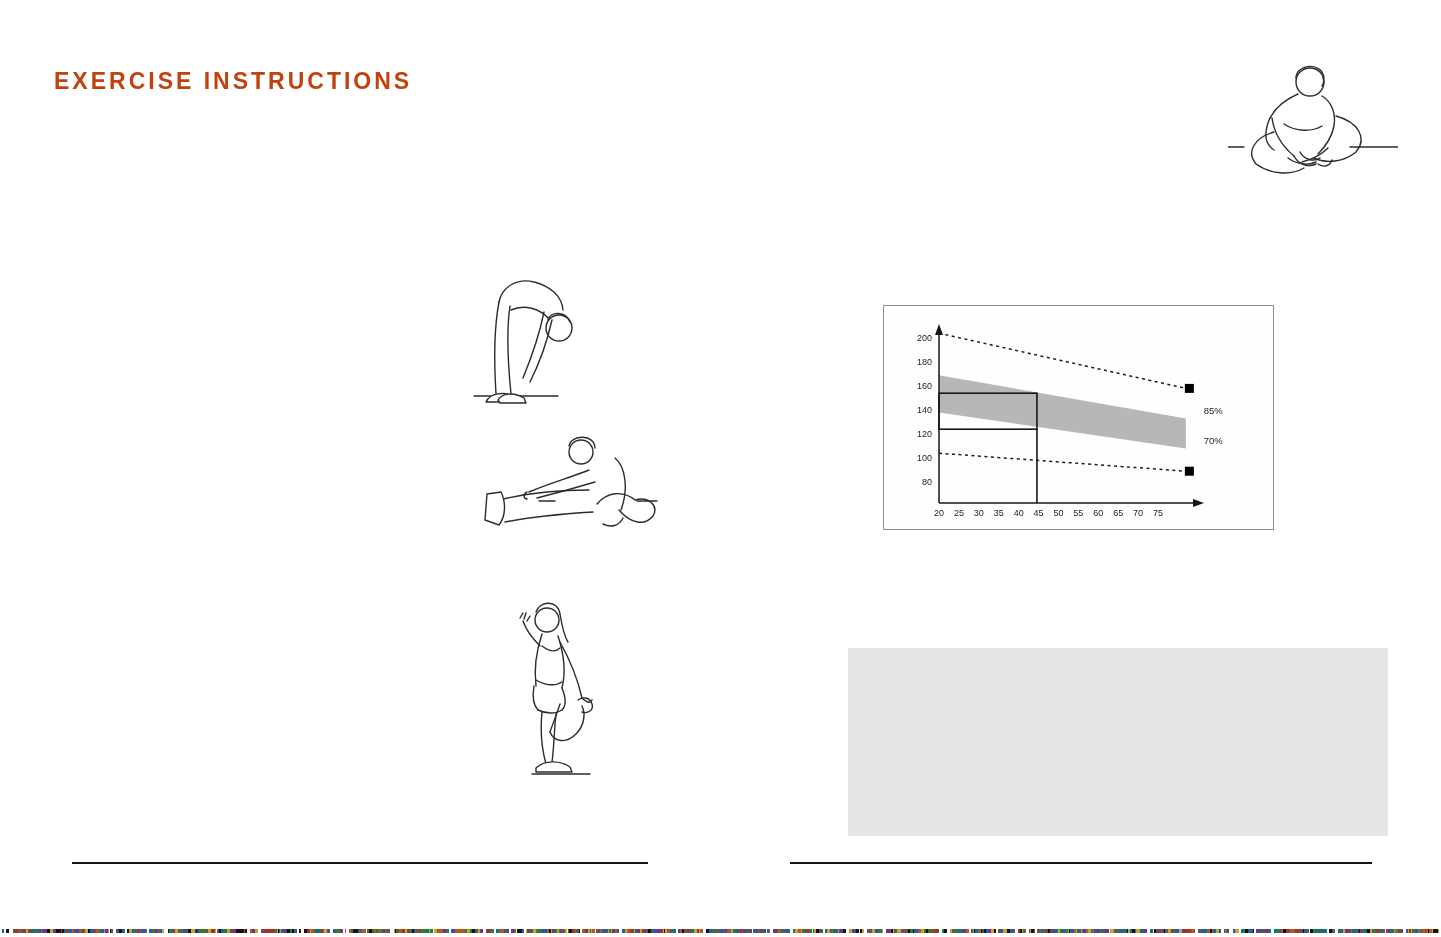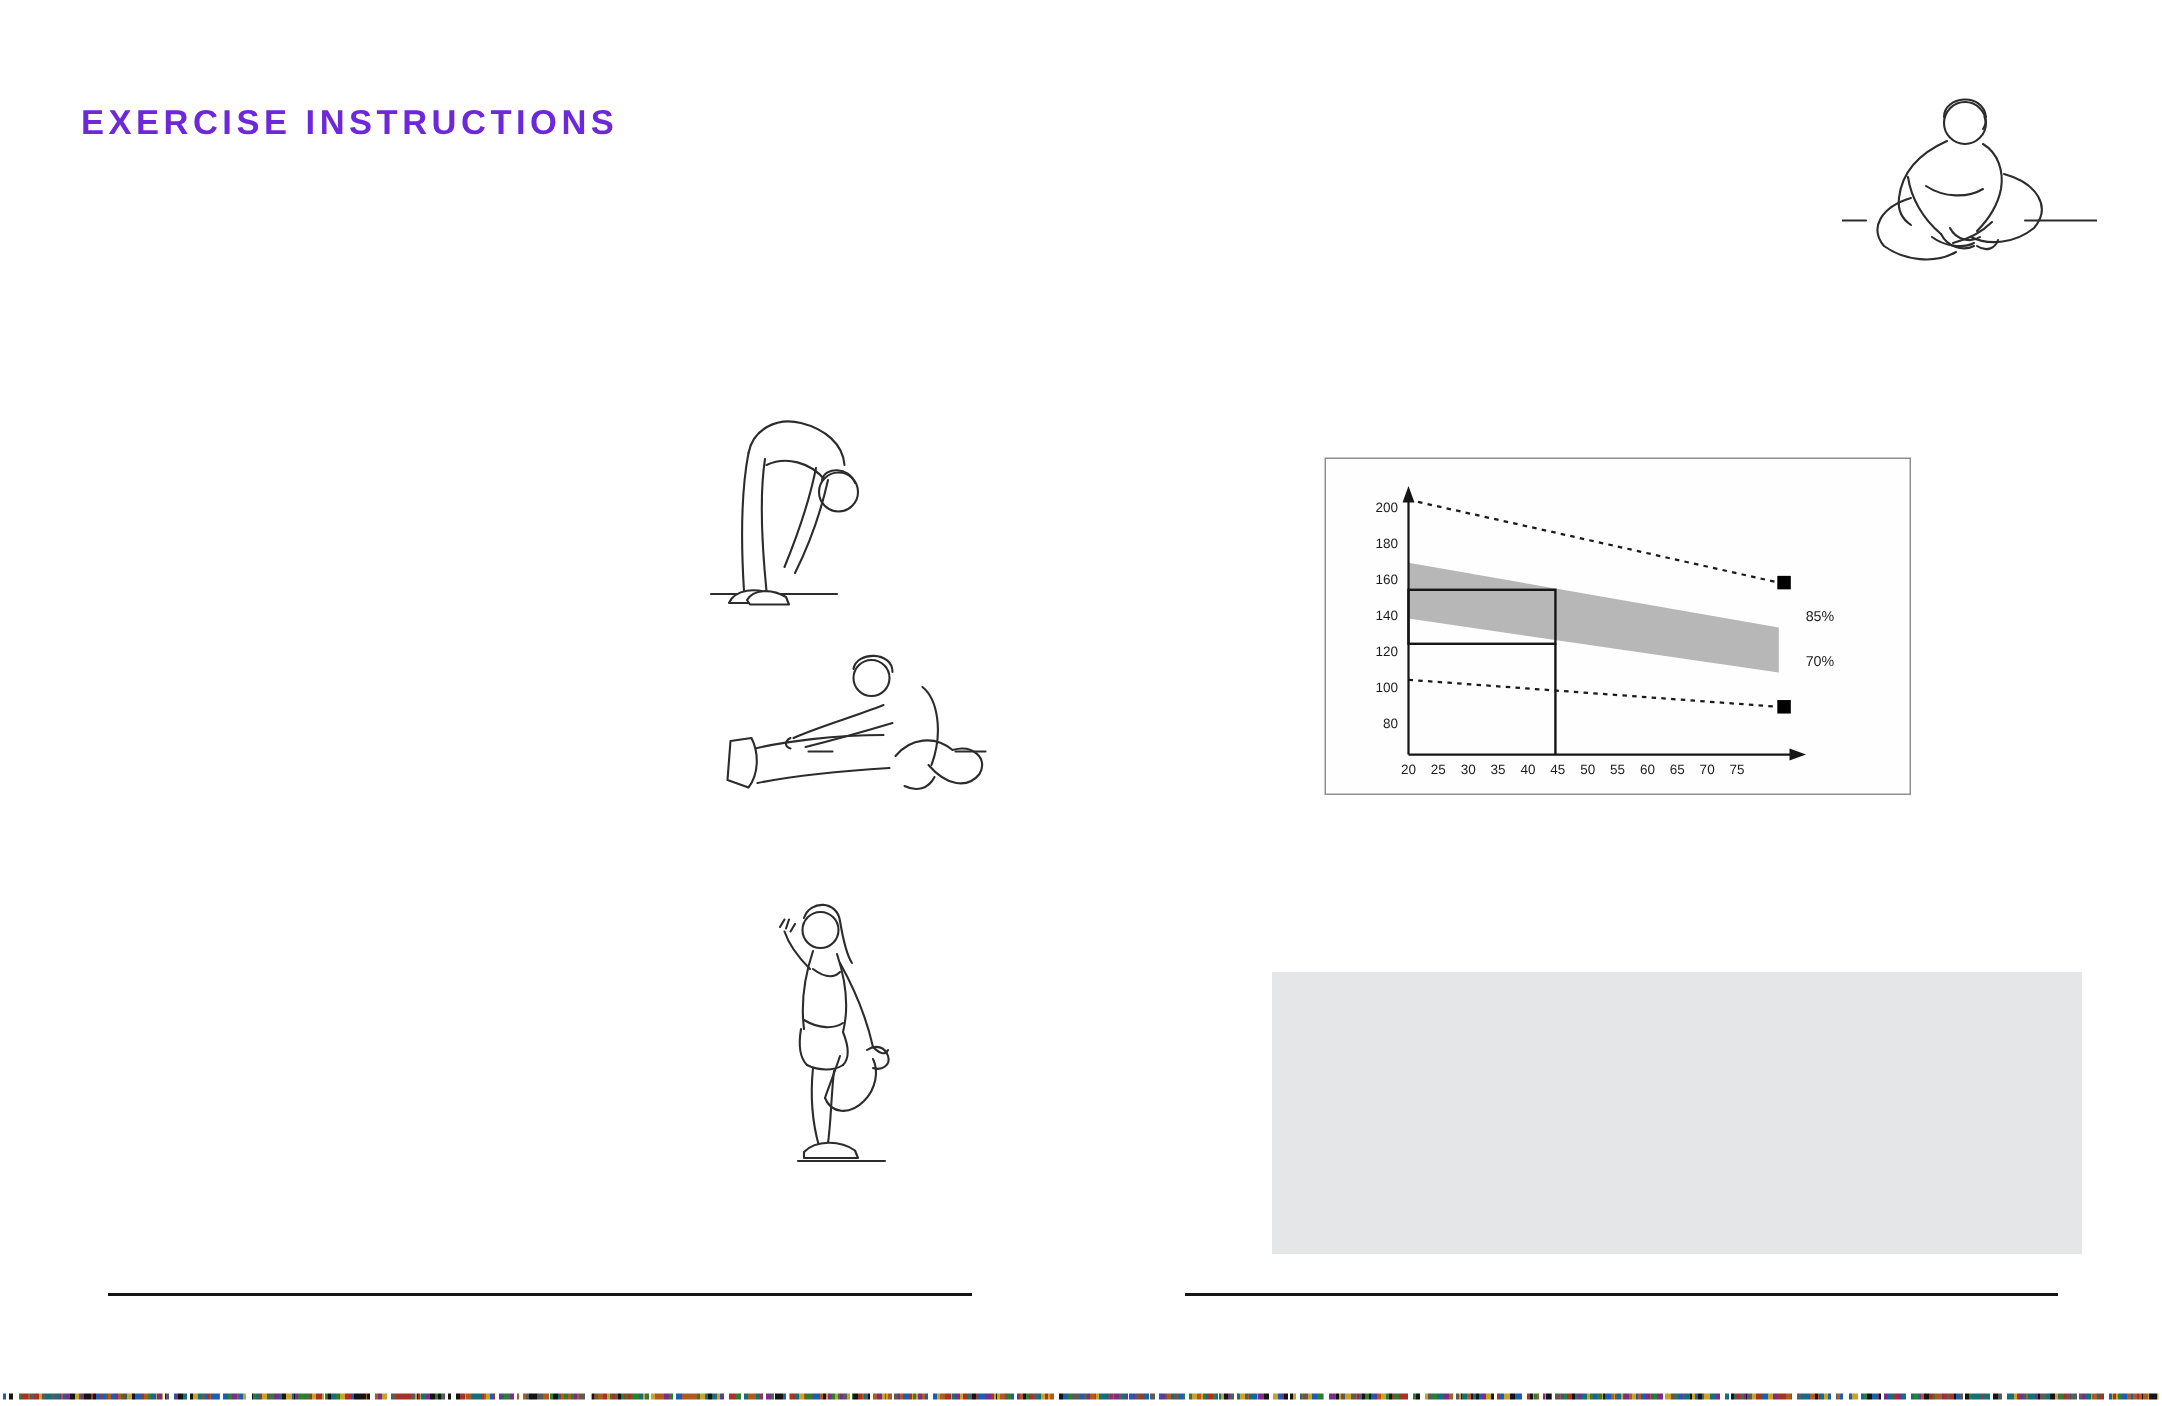--- a/index.html
+++ b/index.html
@@ -2,21 +2,21 @@
 <html><head>
 <meta charset="utf-8">
 <style>
   html,body{margin:0;padding:0;background:#ffffff;}
   body{width:1441px;height:937px;position:relative;overflow:hidden;
        font-family:"Liberation Sans", sans-serif;}
   .abs{position:absolute;}
   .page-title{
     left:54px;top:68px;
     font-size:23px;font-weight:800;letter-spacing:3px;
-    color:#6d28d9;
+    color:#c2410c;
   }
   .figure{pointer-events:none;}
   .figure svg{display:block;}
   .sketch{fill:none;stroke:#2c2c2c;stroke-width:1.4;stroke-linecap:round;stroke-linejoin:round;}
   .sketch-fill{fill:#ffffff;stroke:#2c2c2c;stroke-width:1.4;stroke-linejoin:round;}
   .chart-frame{
     left:883px;top:305px;width:389px;height:223px;
     border:1px solid #8f9093;background:#fefefe;box-sizing:content-box;
   }
   .gray-panel{

